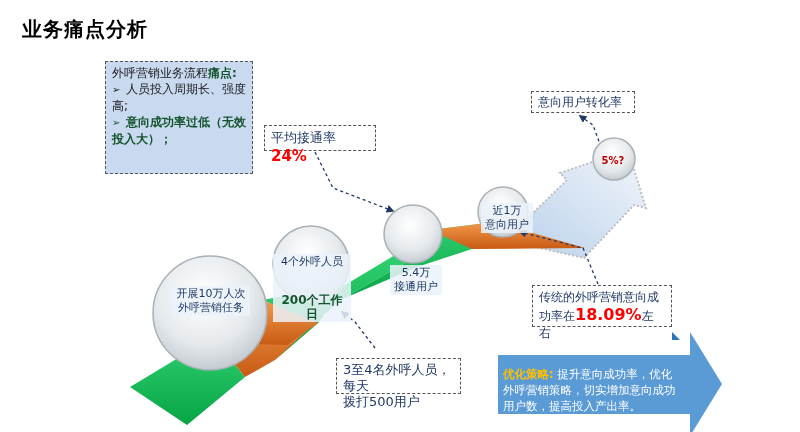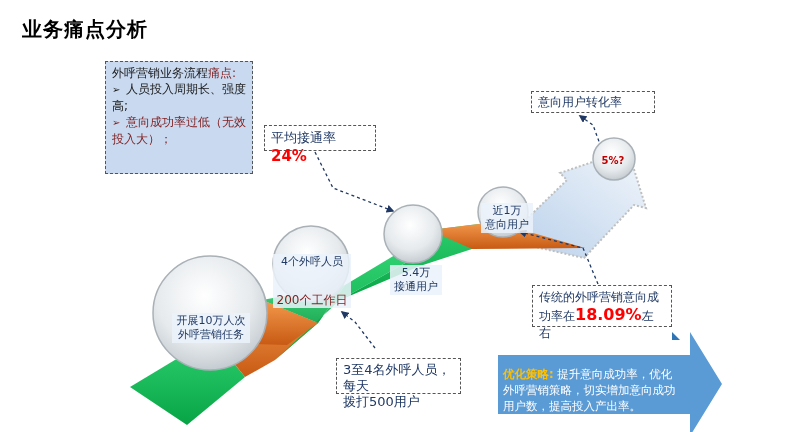--- a/index.html
+++ b/index.html
@@ -6,25 +6,25 @@
   body { width: 800px; height: 432px; position: relative; overflow: hidden;
          font-family: "DejaVu Sans", "Liberation Sans", sans-serif; }
   .title { position: absolute; left: 22px; top: 16px; font-size: 20px; font-weight: bold;
            color: #000; letter-spacing: 1px; }
   svg.diagram { position: absolute; left: 0; top: 0; }
   .box { position: absolute; border: 1.5px dashed #555; background: #fff; color: #1f3864;
          font-size: 12px; line-height: 17px; padding: 3px 6px; box-sizing: border-box; }
   .pain-box { left: 105px; top: 61px; width: 148px; height: 113px; background: #c9daf0;
               color: #1a1a1a; font-size: 12px; line-height: 16px; padding: 3px 6px; }
   .pain-box .row { display: block; }
-  .red { color: #7f1d1d; font-weight: normal; }
+  .red { color: #14532d; font-weight: bold; }
   .bullet { display: inline-block; width: 14px; font-size: 10px; }
   .callout-rate { left: 264px; top: 125px; width: 112px; height: 26px; font-size: 13px; line-height: 18px; }
   .callout-rate .big { color: #ff0000; font-weight: bold; font-size: 15px; }
-  .callout-conv { left: 531px; top: 91px; width: 124px; height: 22px; font-size: 12px; line-height: 14px; }
+  .callout-conv { left: 531px; top: 91px; width: 104px; height: 22px; font-size: 12px; line-height: 14px; }
   .callout-trad { left: 532px; top: 285px; width: 140px; height: 42px; font-size: 12px; line-height: 17px; }
   .callout-trad .big { color: #ff0000; font-weight: bold; font-size: 16px; }
   .callout-staff { left: 336px; top: 350px; width: 125px; height: 36px; font-size: 13px; line-height: 16px; margin-top: 8px; }
   .circle-label { position: absolute; text-align: center; font-size: 11px; line-height: 14px;
                   color: #1f3864; background: rgba(235,242,250,0.85); padding: 1px 3px; }
   .circle-label .red { font-size: 12px; margin-top: 24px; }
   .strategy { position: absolute; left: 503px; top: 356px; width: 180px; color: #fff;
               font-size: 11.5px; line-height: 16px; margin-top: 10px; }
   .strategy .label { color: #ffc000; font-weight: bold; }
   .goal { position: absolute; left: 598px; top: 155px; width: 30px; text-align: center;
@@ -110,21 +110,21 @@
 <div class="box callout-trad">
   <div>传统的外呼营销意向成</div>
   <div><span>功率在</span><span class="big">18.09%</span><span>左右</span></div>
 </div>
 
 <div class="box callout-staff">
   <div>3至4名外呼人员，每天</div>
   <div>拨打500用户</div>
 </div>
 
-<div class="circle-label" style="left:172px; top:313px; width:72px;">
+<div class="circle-label" style="left:172px; top:286px; width:72px;">
   <div>开展10万人次</div>
   <div>外呼营销任务</div>
 </div>
 <div class="circle-label" style="left:273px; top:254px; width:72px;">
   <div>4个外呼人员</div>
   <div class="red">200个工作日</div>
 </div>
 <div class="circle-label" style="left:390px; top:229px; width:46px;margin-top:36px;">
   <div>5.4万</div>
   <div>接通用户</div>

